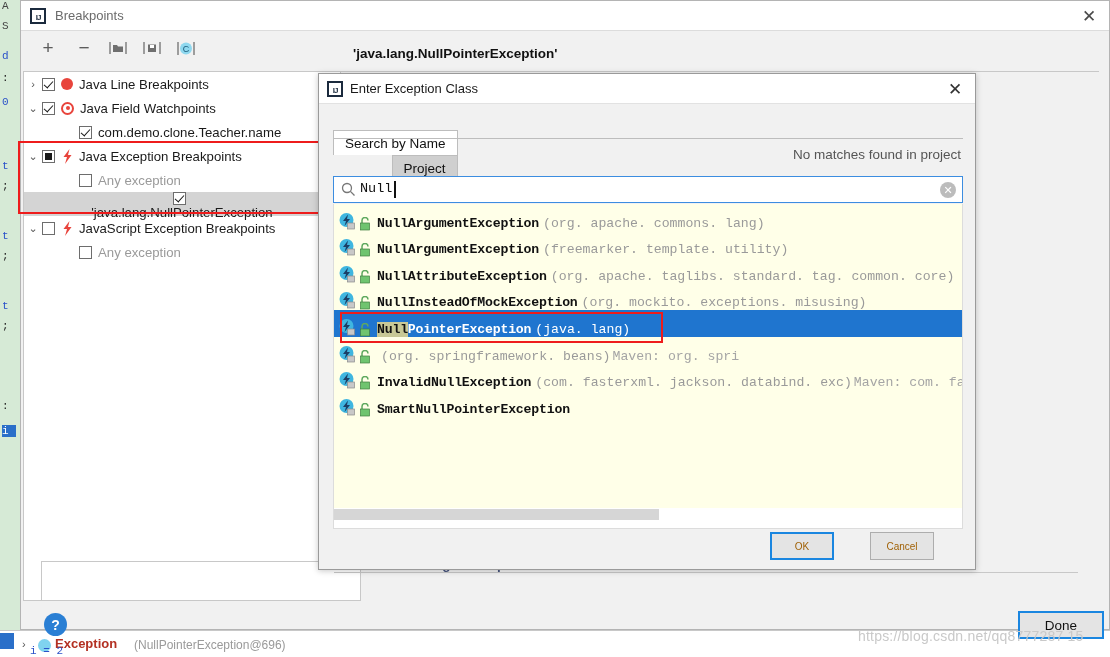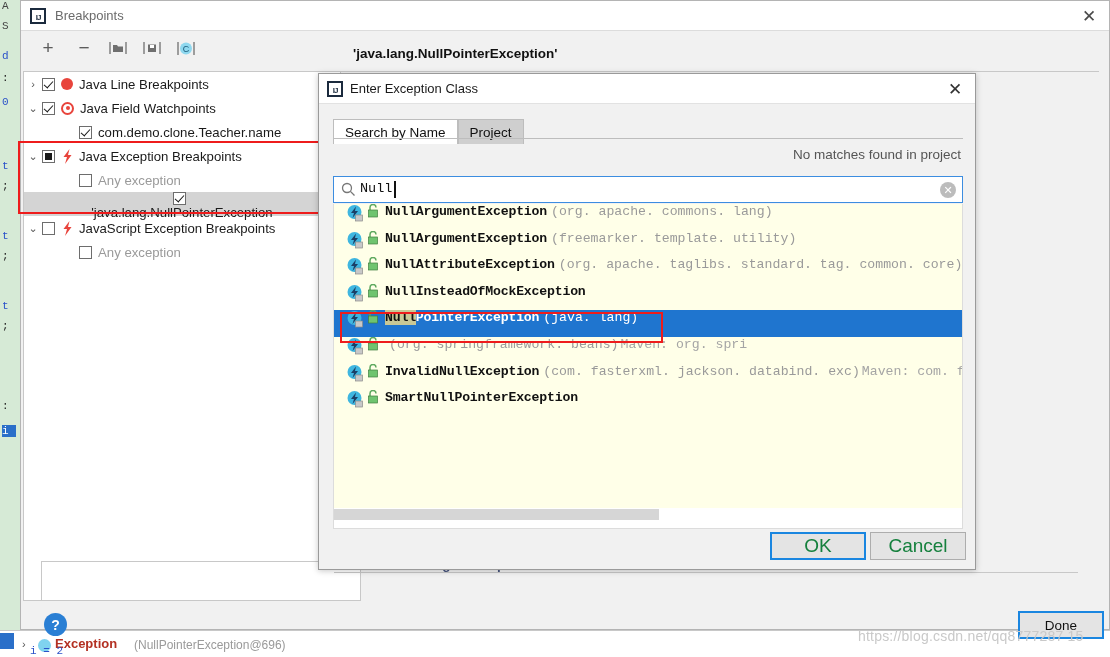--- a/index.html
+++ b/index.html
@@ -160,21 +160,21 @@
   .dlg-title {
     position: relative; height: 30px; background: #ffffff; border-bottom: 1px solid #e2e2e2;
   }
   .dlg-title .ij-logo { left: 8px; top: 7px; }
   .dlg-title-text { position: absolute; left: 31px; top: 7px; font-size: 13px; color: #1a1a1a; }
   .dlg-close {
     position: absolute; right: 8px; top: 4px; width: 24px; height: 22px;
     display: flex; align-items: center; justify-content: center; font-size: 17px; color: #333;
   }
 
-  .tabs { position: absolute; left: 14px; top: 45px; display: flex; align-items: flex-end; }
+  .tabs { position: absolute; left: 14px; top: 56px; display: flex; align-items: flex-end; flex-direction: column; }
   .tab {
     height: 25px; padding: 0 11px; font-size: 13.5px; color: #111;
     display: flex; align-items: center; border: 1px solid #bdbdbd; border-bottom: none;
     background: #cfcfcf; position: relative;
   }
   .tab.active { background: #ffffff; }
   .tabs-rule {
     position: absolute; left: 14px; top: 64px; width: 630px; height: 1px; background: #bdbdbd;
   }
   .no-matches {
@@ -197,22 +197,22 @@
     border-radius: 50%; background: #bcbcbc; color: #fff;
     display: flex; align-items: center; justify-content: center; font-size: 11px;
   }
 
   .results {
     position: absolute; left: 14px; top: 130px; width: 630px; height: 304px;
     background: #ffffe8; border-left: 1px solid #dcdcdc; border-right: 1px solid #dcdcdc;
     overflow: hidden;
   }
   .res-row {
-    position: relative; height: 26.6px; display: flex; align-items: flex-start;
-    padding-left: 12px; white-space: nowrap; font-size: 13.2px;
+    position: relative; height: 26.6px; display: flex; align-items: flex-end;
+    padding-left: 4px; white-space: nowrap; font-size: 13.2px;
     font-family: "Liberation Mono", monospace;
   }
   .res-row.sel { background: #1f75cf; }
   .bolt-icon { flex: none; margin-right: 2px; }
   .lock-icon { flex: none; margin-right: 6px; }
   .res-name { color: #111; font-weight: bold; letter-spacing: -0.2px; }
   .res-row.sel .res-name { color: #ffffff; }
   .res-hl { background: #c8c896; color: #111; }
   .res-pkg { color: #9a9a9a; margin-left: 4px; }
   .res-row.sel .res-pkg { color: #ffffff; }
@@ -222,23 +222,23 @@
     position: absolute; left: 14px; top: 434px; width: 630px; height: 13px;
     background: #ffffff; border-left:1px solid #dcdcdc; border-right:1px solid #dcdcdc;
   }
   .hscroll-thumb { position: absolute; left: 0px; top: 1px; width: 325px; height: 11px; background: #d6d6d6; }
   .res-bottom-fill {
     position:absolute; left:14px; top:447px; width:630px; height:8px; background:#fff;
     border-left:1px solid #dcdcdc; border-right:1px solid #dcdcdc; border-bottom:1px solid #dcdcdc;
   }
 
   .dlg-btn {
-    position: absolute; top: 458px; height: 28px; width: 96px;
+    position: absolute; top: 458px; height: 28px; width: 64px;
     display: flex; align-items: center; justify-content: center;
-    font-size: 19px; color: #15803d; background: #e4e4e4;
+    font-size: 10px; color: #a16207; background: #e4e4e4;
   }
   .dlg-btn.ok { left: 451px; border: 2px solid #1a86e0; }
   .dlg-btn.cancel { left: 551px; border: 1px solid #adadad; }
 
   .watermark {
     position: absolute; left: 858px; top: 628px; font-size: 14px; color: #c9c9c9;
     font-family: "Liberation Sans", sans-serif; letter-spacing: .2px;
   }
 </style>
 </head>
@@ -475,20 +475,21 @@
         <svg class="bolt-icon" width="19" height="19" viewBox="0 0 19 19">
           <circle cx="8.5" cy="8" r="7" fill="#3fb6e0"></circle>
           <path d="M10,2.5 L5,9 L8,9 L6.5,14 L12,7 L9,7 Z" fill="#1b3f66"></path>
           <rect x="9.5" y="11" width="7" height="6" fill="#c8c8c8" stroke="#8a8a8a" stroke-width=".7"></rect>
         </svg>
         <svg class="lock-icon" width="12" height="14" viewBox="0 0 12 14">
           <path d="M3,6 L3,3.5 A3,3 0 0 1 9,3.5" stroke="#5fa95f" stroke-width="1.5" fill="none"></path>
           <rect x="1.5" y="6" width="9" height="7" fill="#6fc46f" stroke="#3f7f3f" stroke-width=".7"></rect>
         </svg>
         <span class="res-name">NullInsteadOfMockException</span>
+        <span class="res-pkg">(org. mockito. exceptions. misusing)</span>
       </div>
 
       <div class="res-row sel">
         <svg class="bolt-icon" width="19" height="19" viewBox="0 0 19 19">
           <circle cx="8.5" cy="8" r="7" fill="#3fb6e0"></circle>
           <path d="M10,2.5 L5,9 L8,9 L6.5,14 L12,7 L9,7 Z" fill="#1b3f66"></path>
           <rect x="9.5" y="11" width="7" height="6" fill="#c8c8c8" stroke="#8a8a8a" stroke-width=".7"></rect>
         </svg>
         <svg class="lock-icon" width="12" height="14" viewBox="0 0 12 14">
           <path d="M3,6 L3,3.5 A3,3 0 0 1 9,3.5" stroke="#5fa95f" stroke-width="1.5" fill="none"></path>

